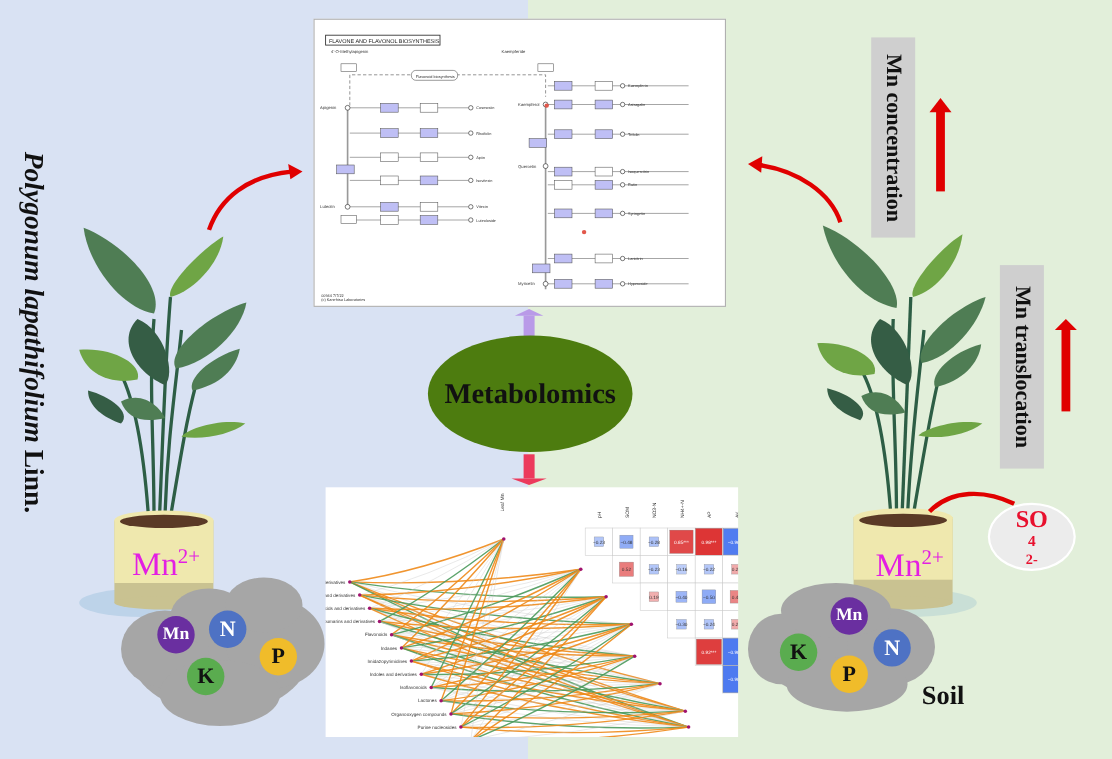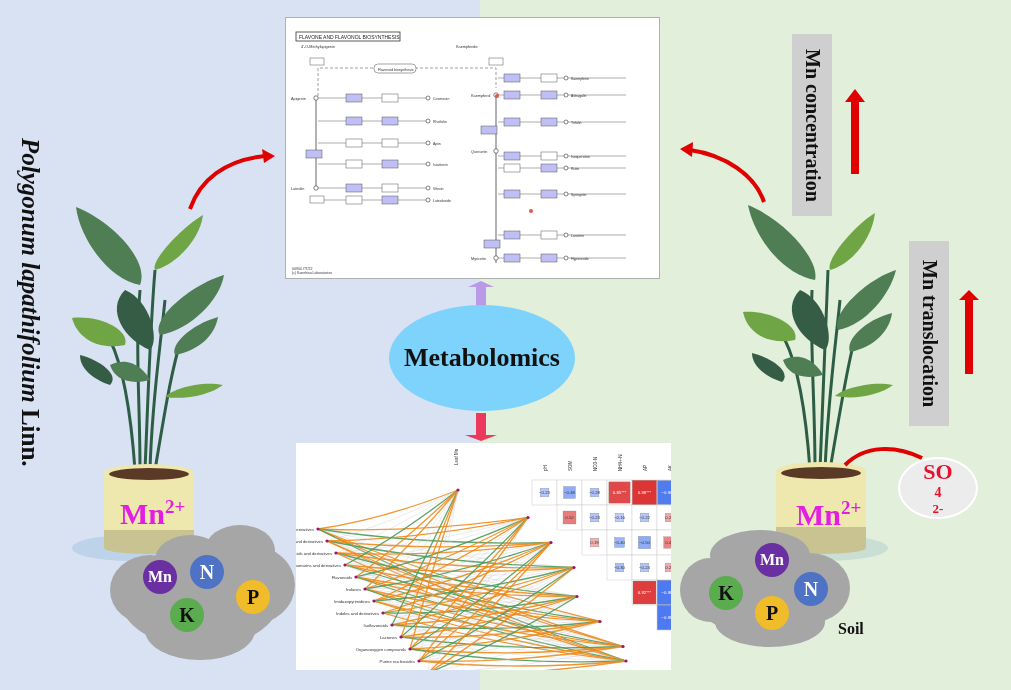--- a/index.html
+++ b/index.html
@@ -9,28 +9,28 @@
   .panel{position:absolute;background:#fff;border:1px solid #b0b0b0;}
   #kegg{left:285px;top:17px;width:373px;height:260px;}
   #corr{left:296px;top:443px;width:375px;height:227px;border:none;}
   .species{position:absolute;left:16px;top:138px;width:46px;height:350px;}
   .species span{position:absolute;left:0;top:0;writing-mode:vertical-rl;font-size:25px;font-weight:bold;color:#111;white-space:nowrap;}
   .species i{font-style:italic;}
   .vlabel{position:absolute;background:#cfcfcf;display:flex;align-items:center;justify-content:center;}
   .vlabel span{writing-mode:vertical-rl;font-weight:bold;font-size:20px;color:#111;white-space:nowrap;}
   #mnconc{left:792px;top:34px;width:40px;height:182px;}
   #mntrans{left:909px;top:241px;width:40px;height:185px;}
-  .metab{position:absolute;left:389px;top:305px;width:186px;height:106px;border-radius:50%;background:#7dd3fc;display:flex;align-items:center;justify-content:center;}
+  .metab{position:absolute;left:389px;top:305px;width:186px;height:106px;border-radius:50%;background:#4d7c0f;display:flex;align-items:center;justify-content:center;}
   .metab span{font-size:26px;font-weight:bold;color:#111;}
-  .ion{position:absolute;color:#e31ee3;font-weight:bold;font-size:30px;}
+  .ion{position:absolute;color:#e31ee3;font-weight:normal;font-size:30px;}
   .ion sup{font-size:19px;}
   .circle{position:absolute;border-radius:50%;display:flex;align-items:center;justify-content:center;font-weight:bold;font-size:20px;}
   .so4{position:absolute;left:898px;top:457px;width:76px;height:58px;border-radius:50%;background:#ececec;border:2px solid #fff;display:flex;align-items:center;justify-content:center;color:#e8102e;font-weight:bold;font-size:22px;flex-direction:column;}
   .so4 sub{font-size:14px;} .so4 sup{font-size:13px;}
-  .soil{position:absolute;left:838px;top:620px;font-weight:bold;font-size:16px;color:#111;}
+  .soil{position:absolute;left:838px;top:620px;font-weight:bold;font-size:24px;color:#111;}
   svg text{font-family:"Liberation Sans",sans-serif;}
 </style>
 </head>
 <body>
 
 <div class="bg-left"></div>
 <div class="bg-right"></div>
 
 <div class="species">
   <span><i>Polygonum lapathifolium</i><b> Linn.</b></span>

